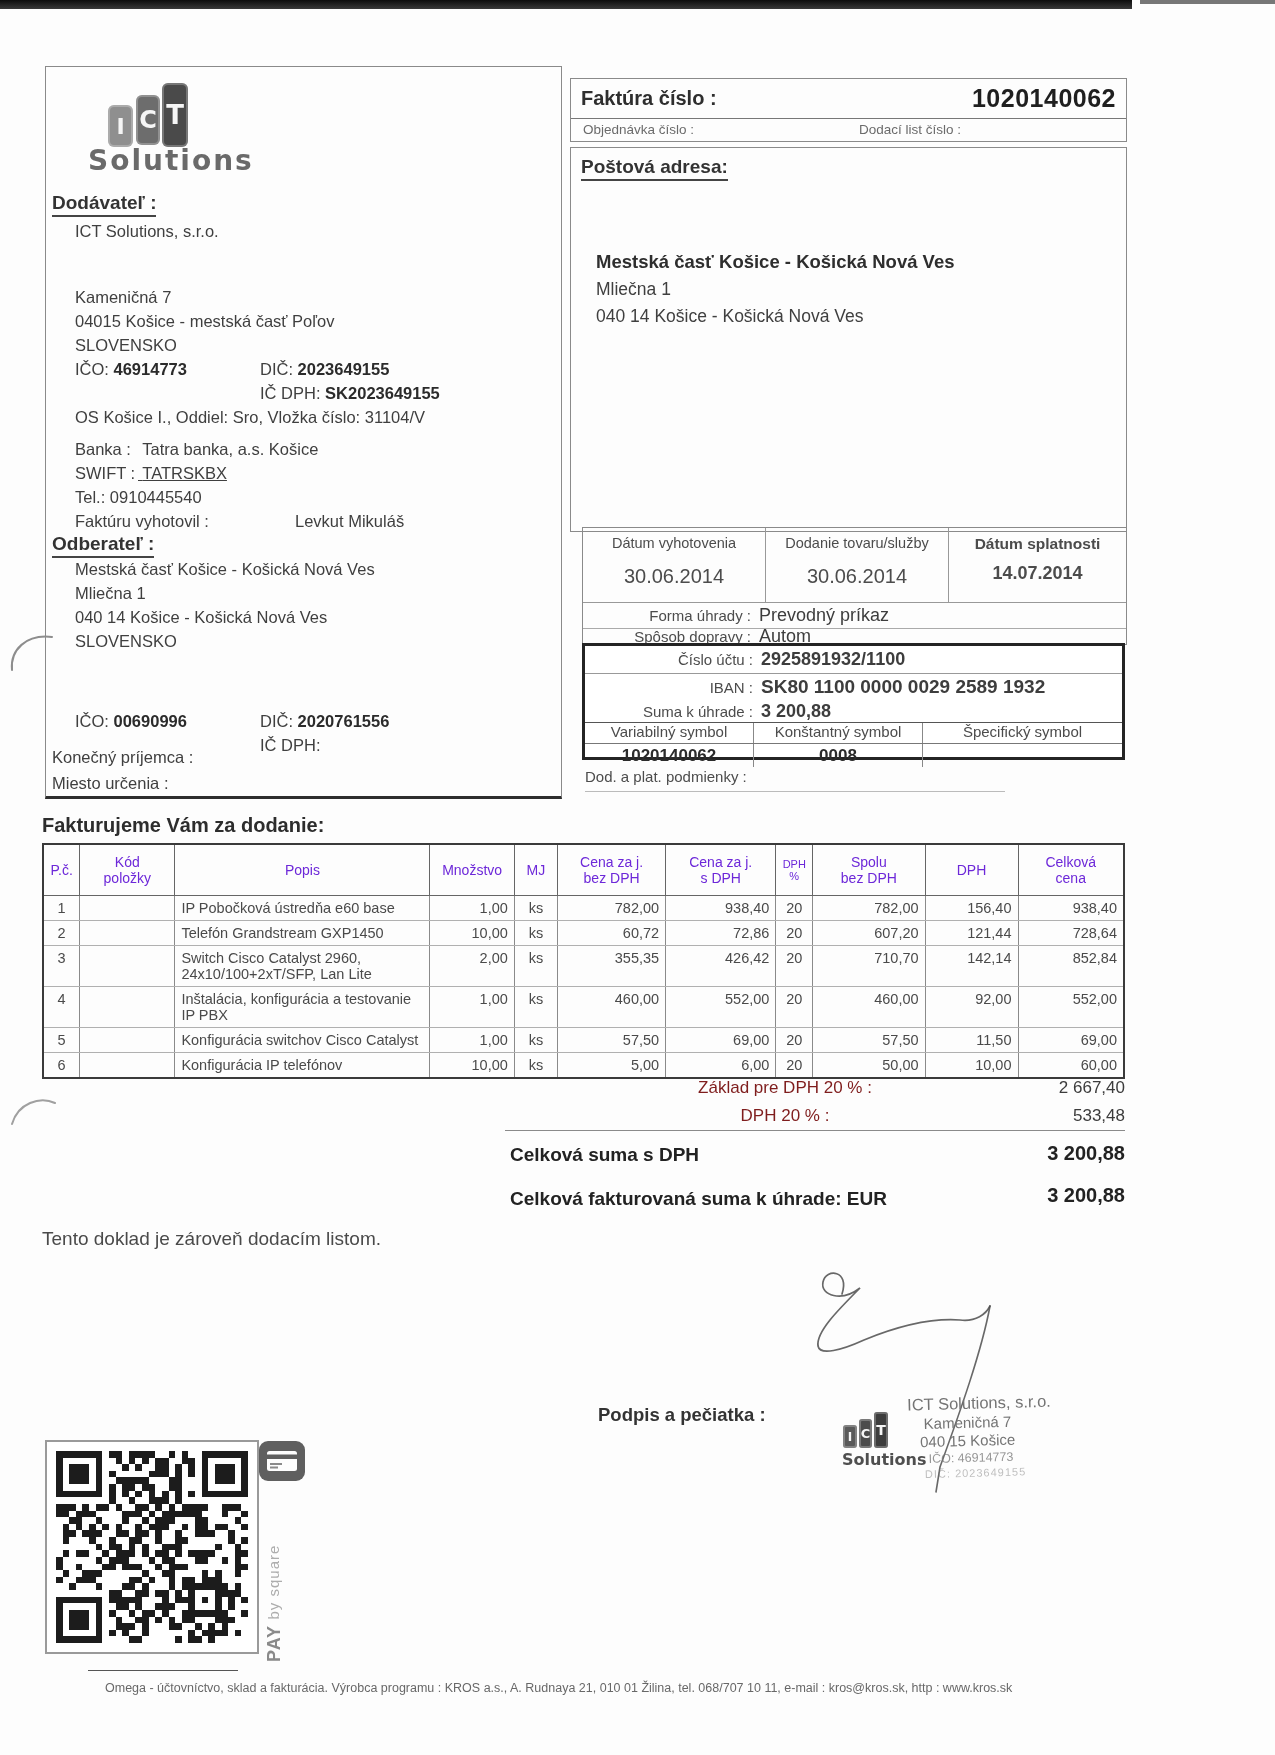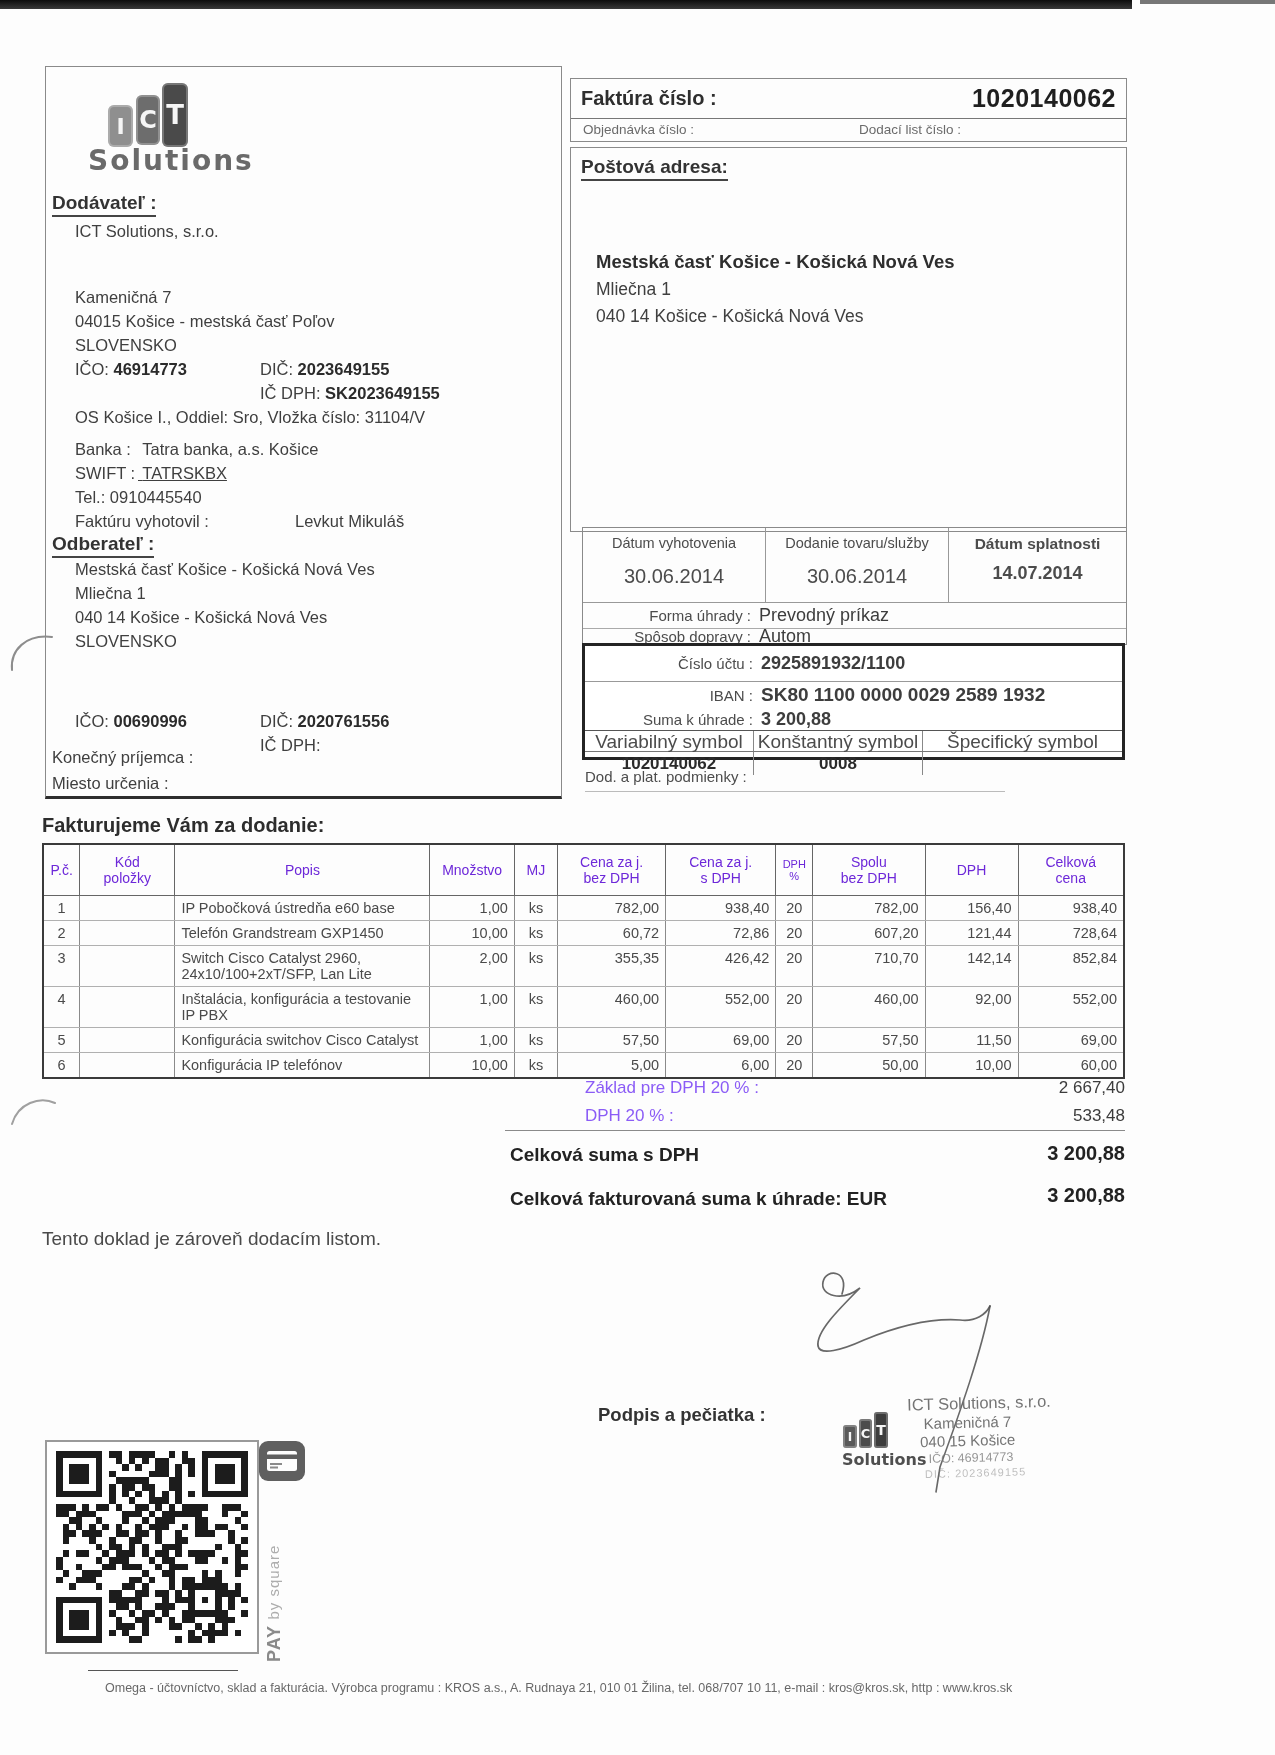--- a/index.html
+++ b/index.html
@@ -29,21 +29,21 @@
   .paylbl{width:168px;text-align:right;font-size:15px;color:#4c4c4c;padding-right:8px;flex:none;}
   .payval{font-size:18px;color:#3d3d3d;}
   
   table.items{border-collapse:collapse;width:1083px;table-layout:fixed;border:2.5px solid #3a3a3a;}
   table.items th{border:1px solid #666;font-weight:normal;font-size:14px;color:#6d28d9;
       white-space:pre-line;padding:6px 2px;text-align:center;vertical-align:middle;height:38px;}
   table.items td{border-left:1px solid #8a8a8a;border-right:1px solid #8a8a8a;border-bottom:1px solid #b0b0b0;
       font-size:14.5px;color:#4a4a4a;padding:4px 6px;vertical-align:top;}
   table.items thead tr{border-bottom:1.8px solid #555;}
   table.items td.l{text-align:left;margin-left:24px;} table.items td.c{text-align:center;} table.items td.r{text-align:right;}
-  .totlbl{font-size:17px;color:#8b5cf6;text-align:left;}
+  .totlbl{font-size:17px;color:#7f1d1d;text-align:center;}
   .totval{font-size:17px;color:#3c3c3c;text-align:right;}
   .grand{font-size:19px;font-weight:bold;color:#222;}
   
   .stamp{transform:rotate(-1.5deg);color:#747474;}
   .stamp div{line-height:1.25;}
   
   .qrframe{border:2px solid #9a9a9a;background:#fff;padding:9px;}
   .paytxt{writing-mode:vertical-rl;transform:rotate(180deg);letter-spacing:1px;}
 </style>
 </head>
@@ -140,33 +140,33 @@
       <span class="paylbl">Forma úhrady :</span>
       <span class="payval">Prevodný príkaz</span>
     </div>
     <div class="payrow" style="height:15px;">
       <span class="paylbl">Spôsob dopravy :</span>
       <span class="payval">Autom</span>
     </div>
   </div>
 
   <div class="abs rc" style="top:643px;height:117px;border:3px solid #242424;box-sizing:border-box;background:#fff;">
-    <div class="payrow" style="height:36px;border-bottom:1px solid #999;">
+    <div class="payrow" style="height:28px;border-bottom:1px solid #999;">
       <span class="paylbl">Číslo účtu :</span>
       <span class="payval b">2925891932/1100</span>
     </div>
     <div class="payrow" style="height:26px;">
       <span class="paylbl">IBAN :</span>
       <span class="payval b" style="font-size:19px;">SK80 1100 0000 0029 2589 1932</span>
     </div>
     <div class="payrow" style="height:23px;border-bottom:1.5px solid #555;">
       <span class="paylbl">Suma k úhrade :</span>
       <span class="payval b">3 200,88</span>
     </div>
-    <div style="display:flex;height:20px;border-bottom:1px solid #777;text-align:center;font-size:19px;color:#4c4c4c;">
+    <div style="display:flex;height:20px;border-bottom:1px solid #777;text-align:center;font-size:15px;color:#4c4c4c;">
       <span style="flex:0 0 168px;border-right:1px solid #888;">Variabilný symbol</span>
       <span style="flex:0 0 168px;border-right:1px solid #888;">Konštantný symbol</span>
       <span style="flex:1;">Špecifický symbol</span>
     </div>
     <div style="display:flex;height:23px;text-align:center;font-size:17px;align-items:center;">
       <span class="b" style="flex:0 0 168px;border-right:1px solid #888;height:100%;line-height:23px;">1020140062</span>
       <span class="b" style="flex:0 0 168px;border-right:1px solid #888;height:100%;line-height:23px;">0008</span>
       <span class="b" style="flex:1;"></span>
     </div>
   </div>

